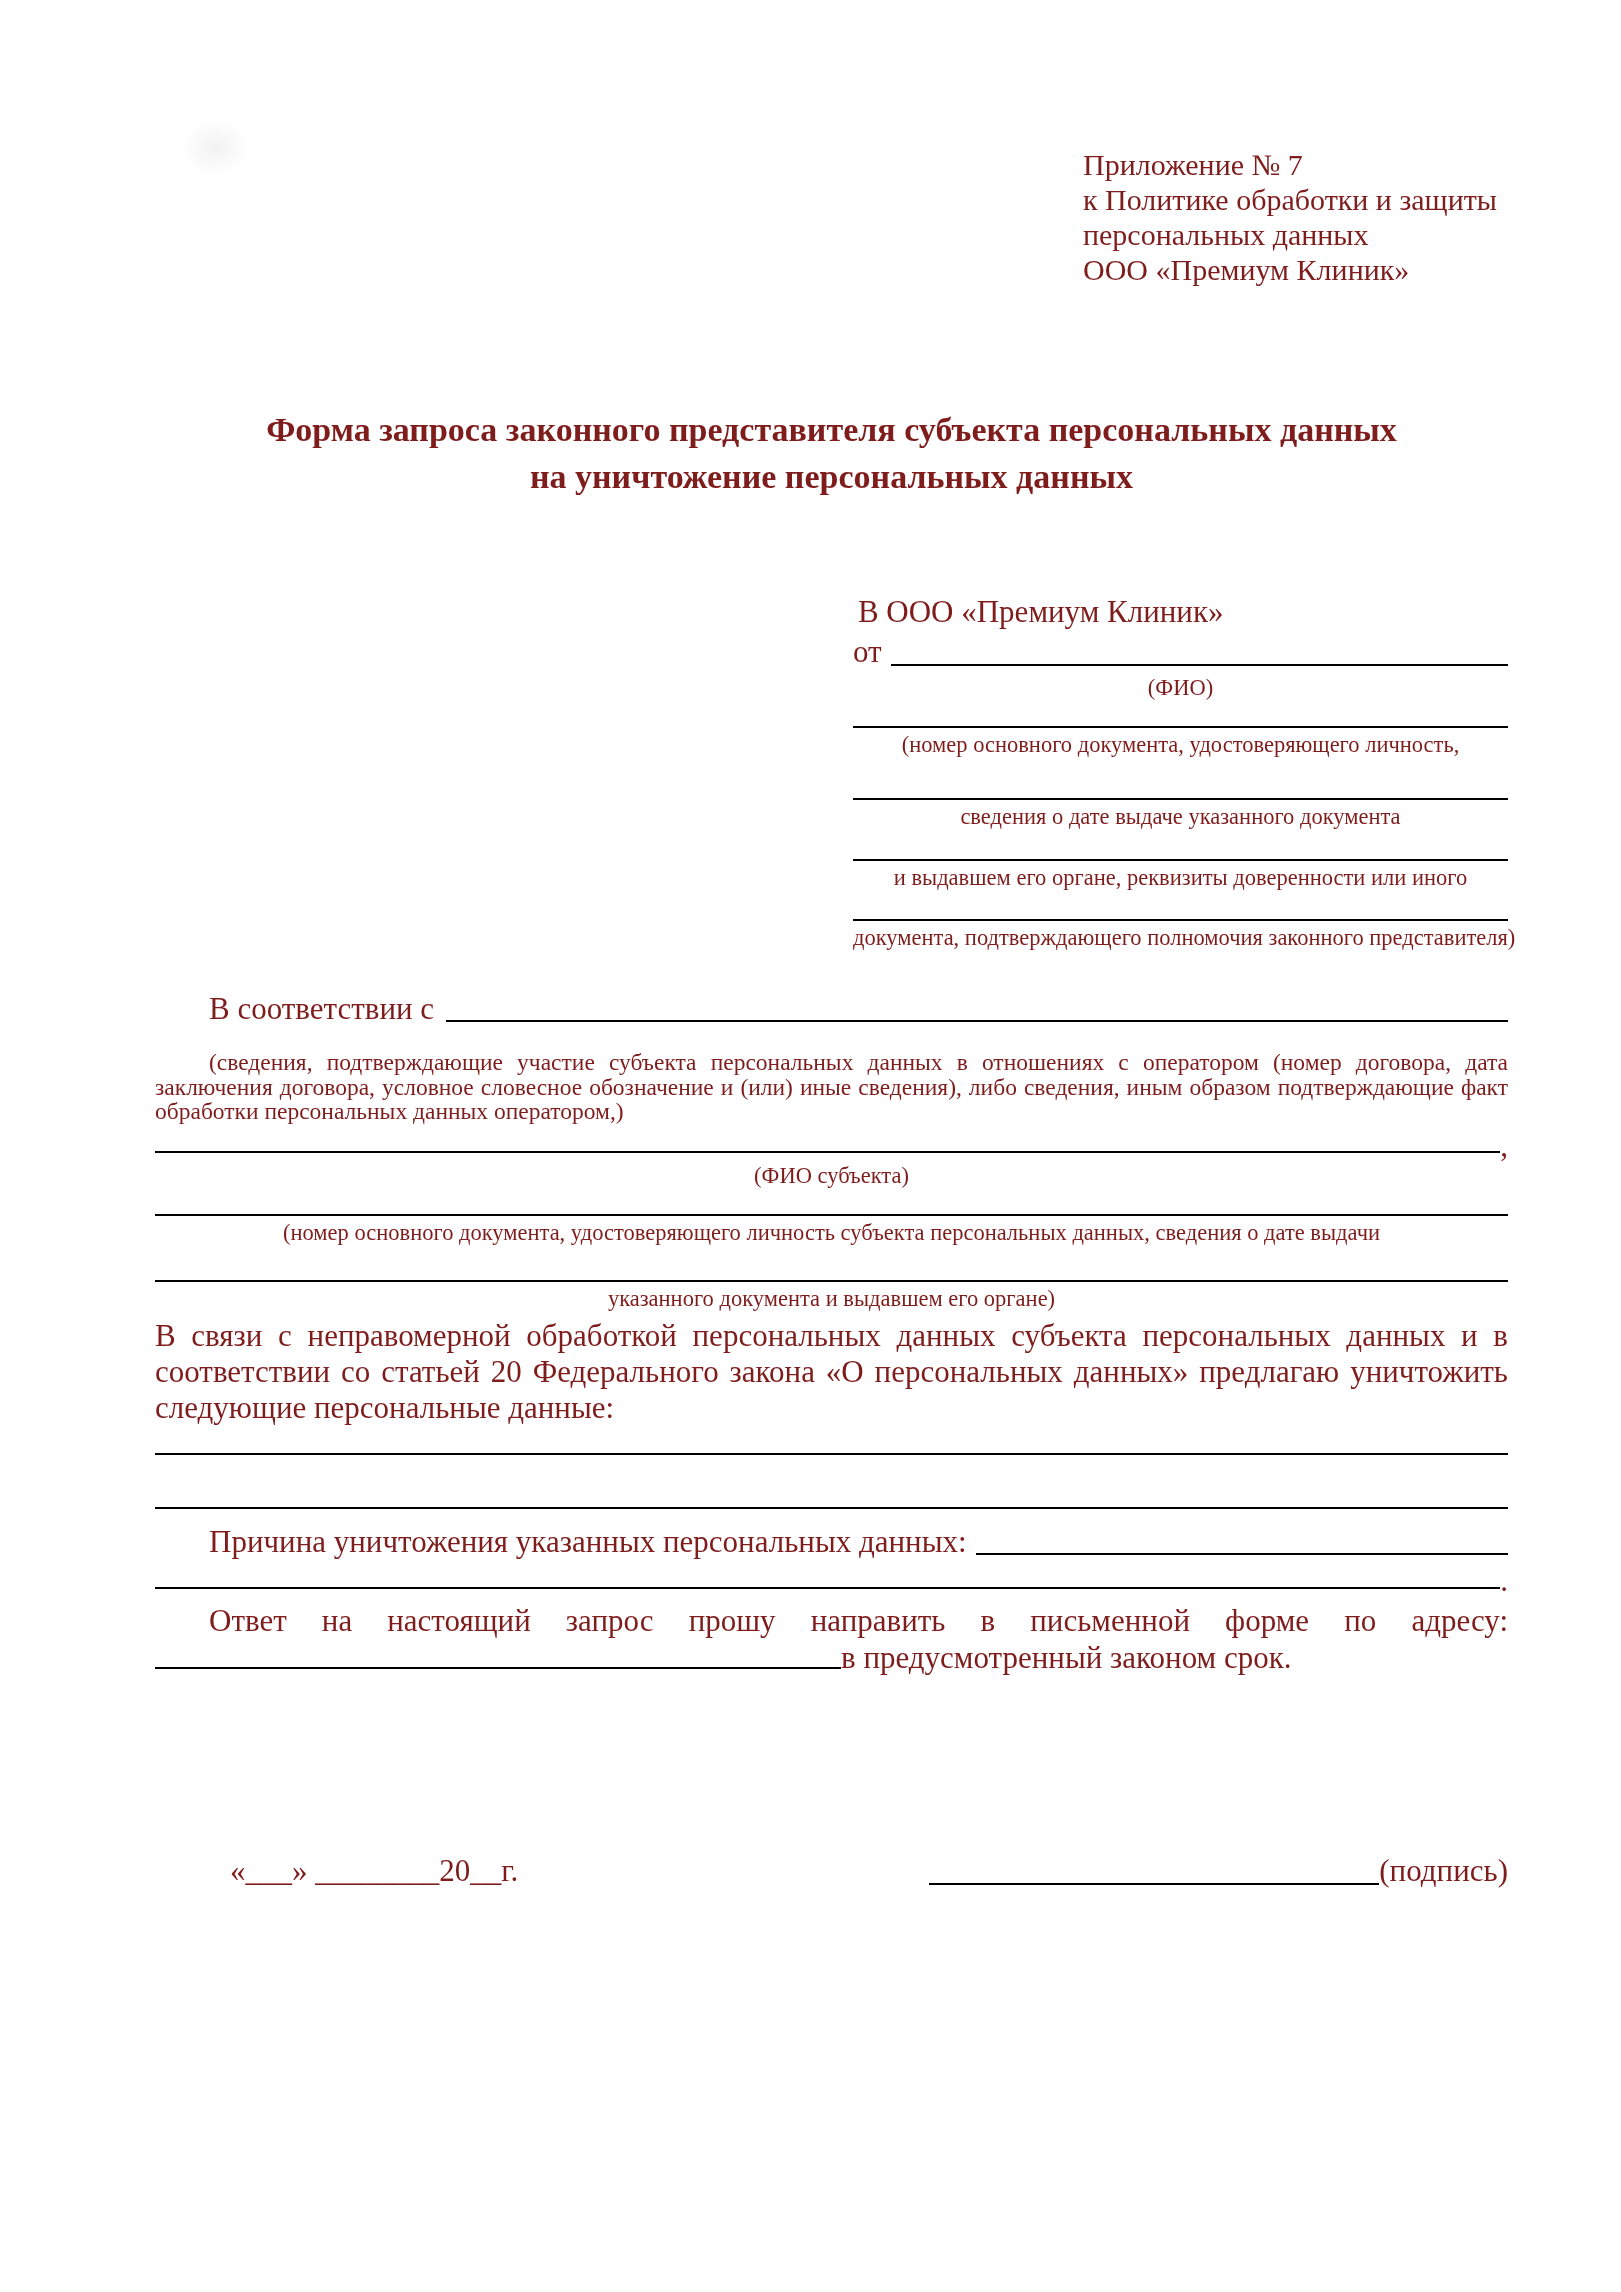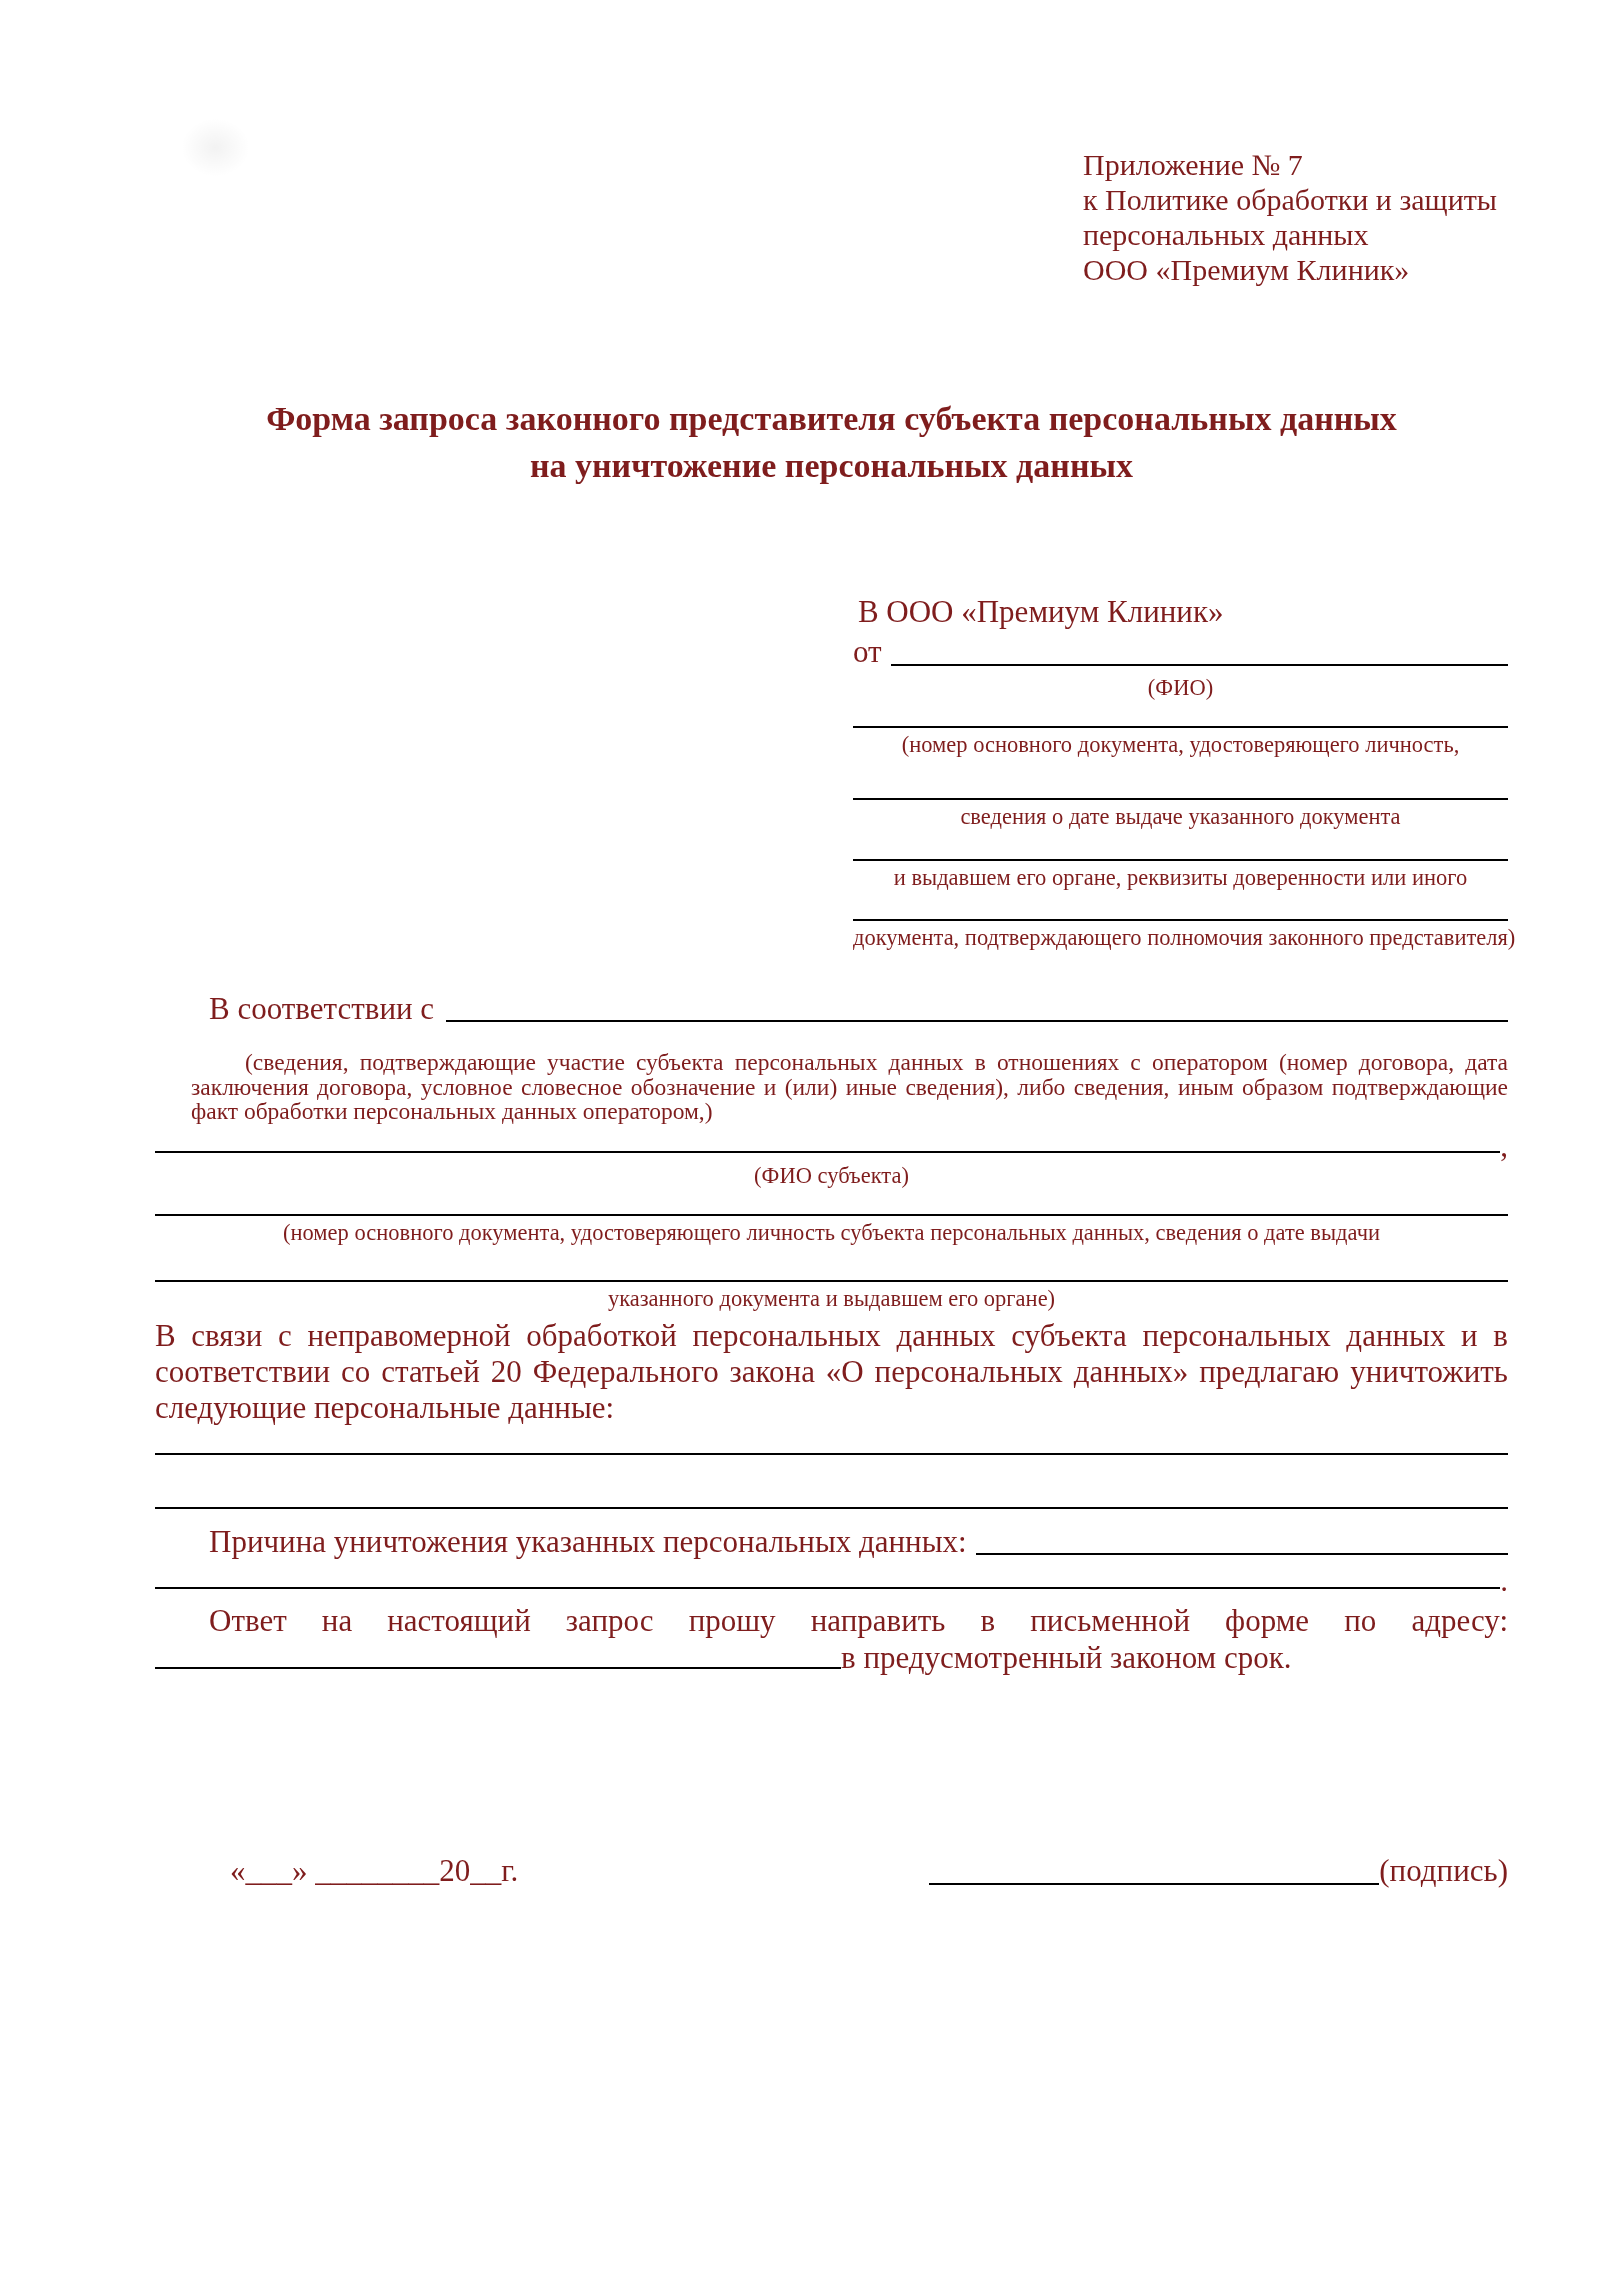--- a/index.html
+++ b/index.html
@@ -17,21 +17,21 @@
     position: absolute; left: 181px; top: 118px; width: 69px; height: 59px;
     background: radial-gradient(ellipse at center, rgba(0,0,0,0.05), rgba(0,0,0,0) 70%);
   }
   
   .header-block {
     position: absolute; left: 1083px; top: 147px;
     line-height: 35px; font-size: 30px;
   }
   
   .title {
-    position: absolute; left: 155px; top: 395px; width: 1353px;
+    position: absolute; left: 155px; top: 406px; width: 1353px;
     text-align: center; font-weight: bold; font-size: 34px; line-height: 47px;
   }
   
   .addressee { position: absolute; left: 853px; top: 593px; width: 655px; }
   .to-org { line-height: 37px; padding-left: 4.9px; }
   .row { display: flex; }
   .row .label { white-space: nowrap; }
   .fill { flex: 1 1 auto; border-bottom: 2.9px solid #000; margin-bottom: 4.9px; }
   .from-row { margin-top: 2px; line-height: 39px; }
   .from-row .label { padding-right: 9.8px; }
@@ -43,21 +43,21 @@
   .addressee .f1 { margin-top: 25.5px; }
   .addressee .f2 { margin-top: 41px; }
   .addressee .f3 { margin-top: 29px; }
   .addressee .f4 { margin-top: 29px; }
   
   .main { position: absolute; left: 155px; top: 980px; width: 1353px; }
   .accordance-row { margin-top: 9.8px; line-height: 37px; }
   .accordance-row .label { padding-left: 54px; padding-right: 11.8px; }
   .note {
     margin-top: 23.5px; font-size: 23.5px; line-height: 24.5px;
-    text-align: justify; text-indent: 54px; margin-left: 36px;
+    text-align: justify; text-indent: 54px;
   }
   .para { margin: 0; text-align: justify; line-height: 36px; }
   .op-para { margin-top: 9.8px; }
   .subject-row { margin-top: 7.8px; line-height: 27.4px; }
   .subject-row .fill, .dot-row .fill { margin-bottom: 5.9px; }
   .main .caption.wide { white-space: nowrap; }
   .main .fld1 { margin-top: 25.5px; }
   .main .fld2 { margin-top: 35px; }
   .demand { margin-top: 5.9px; }
   .blank { height: 0; border-bottom: 2.9px solid #000; }

